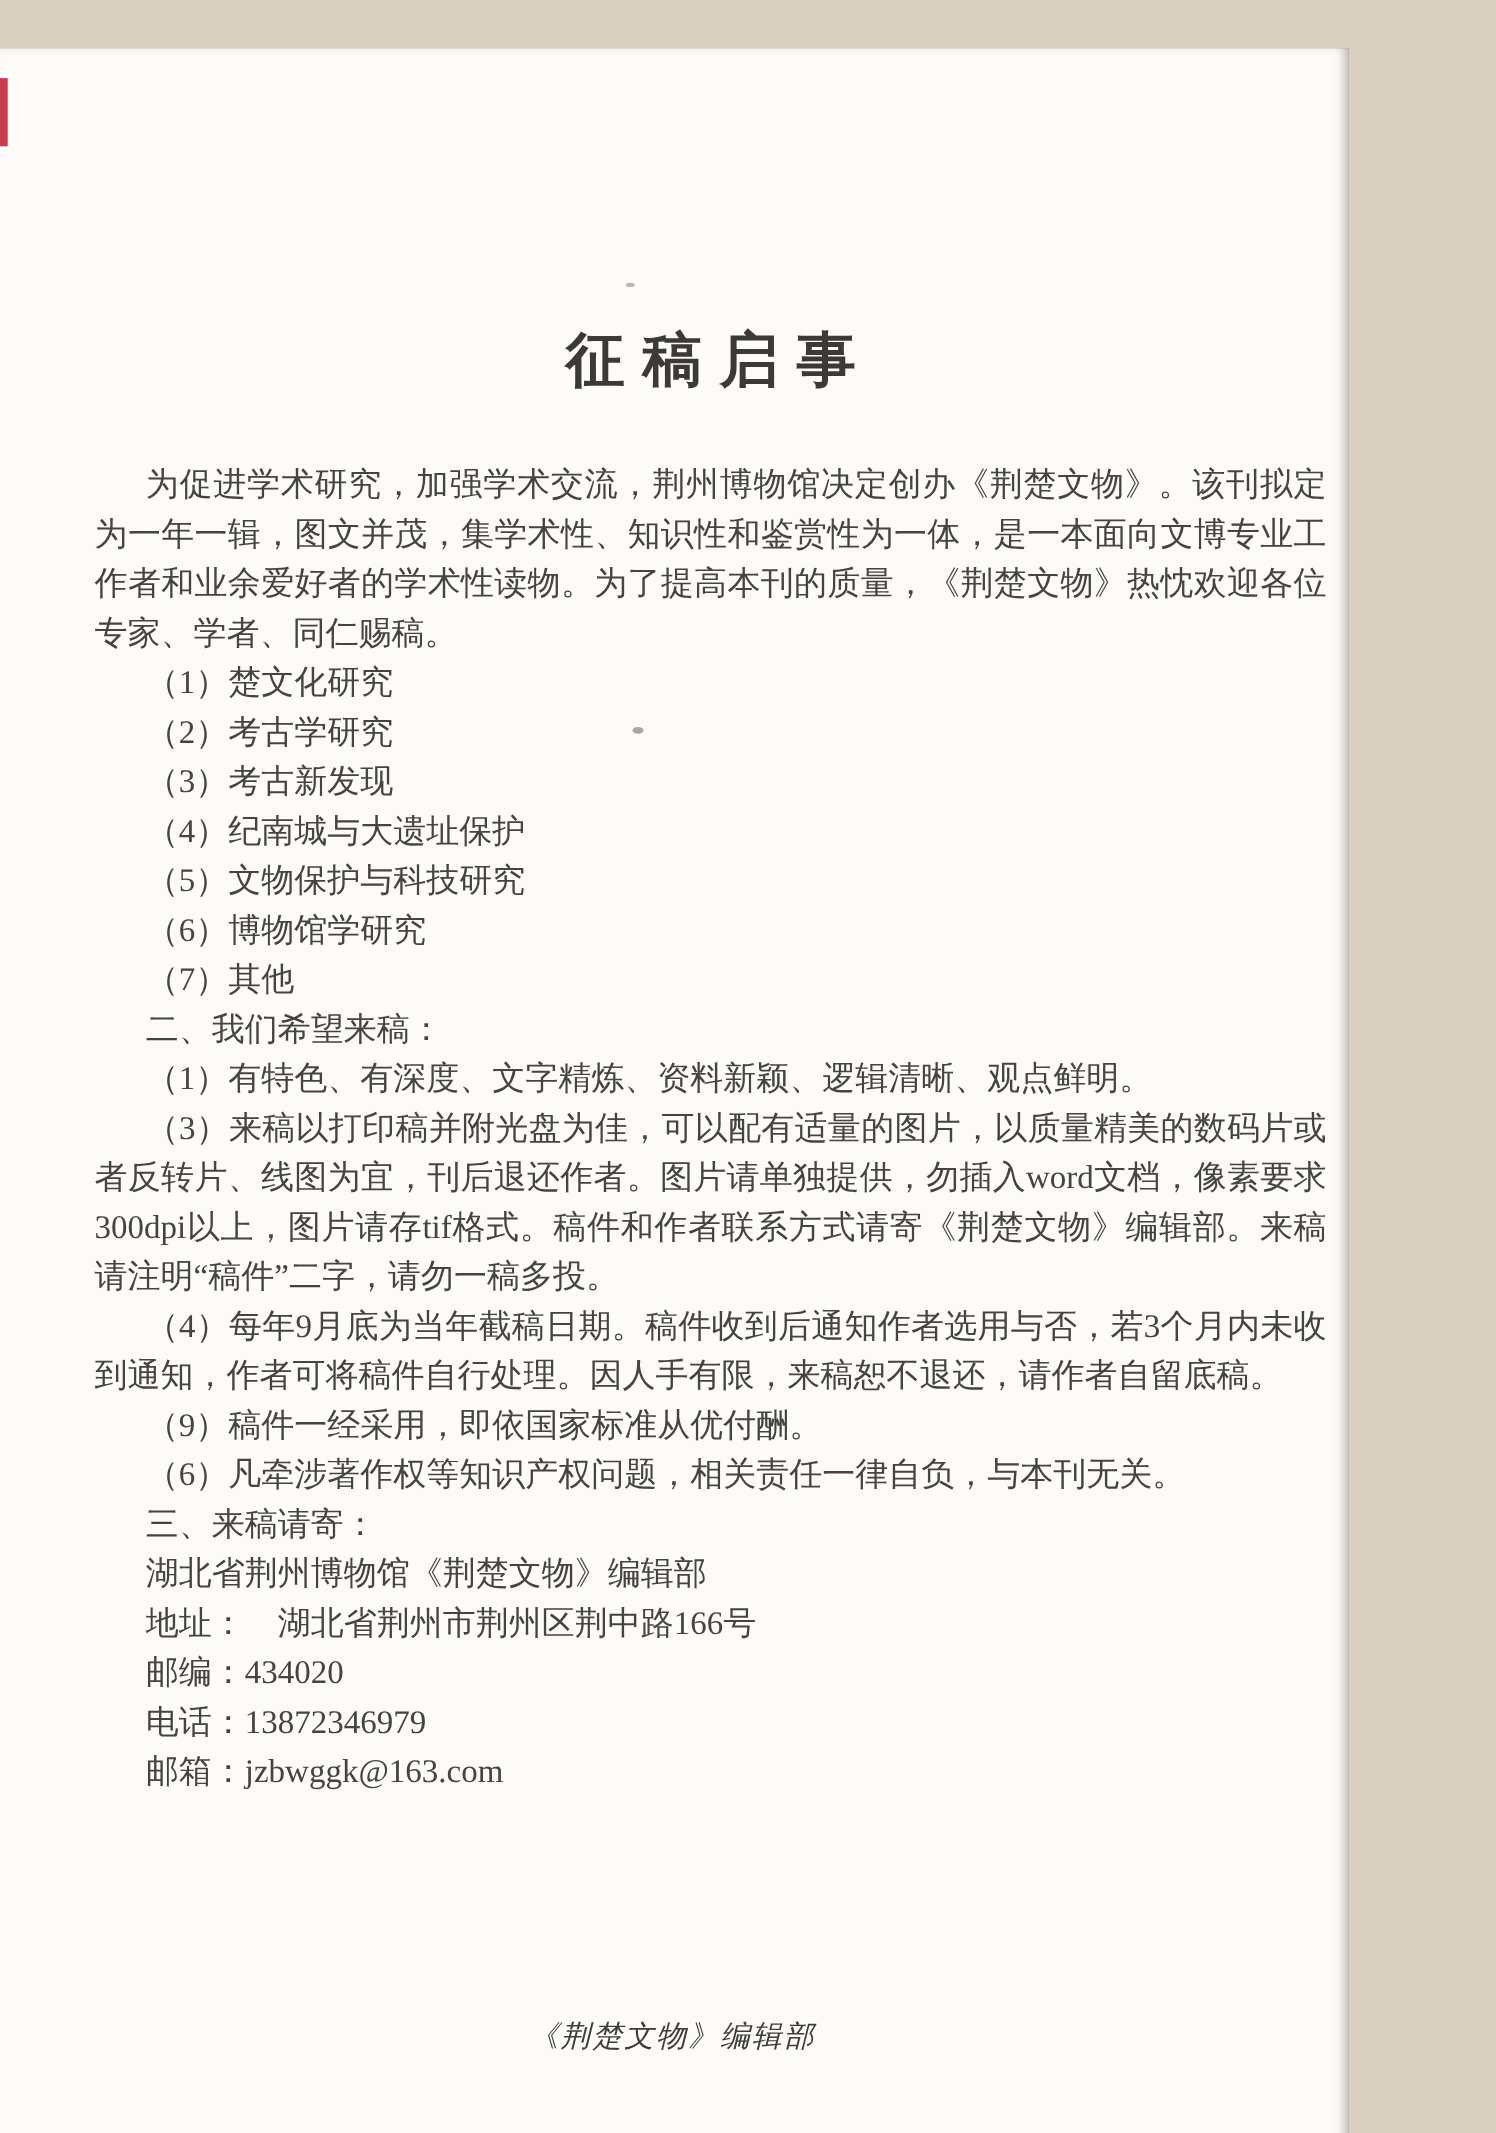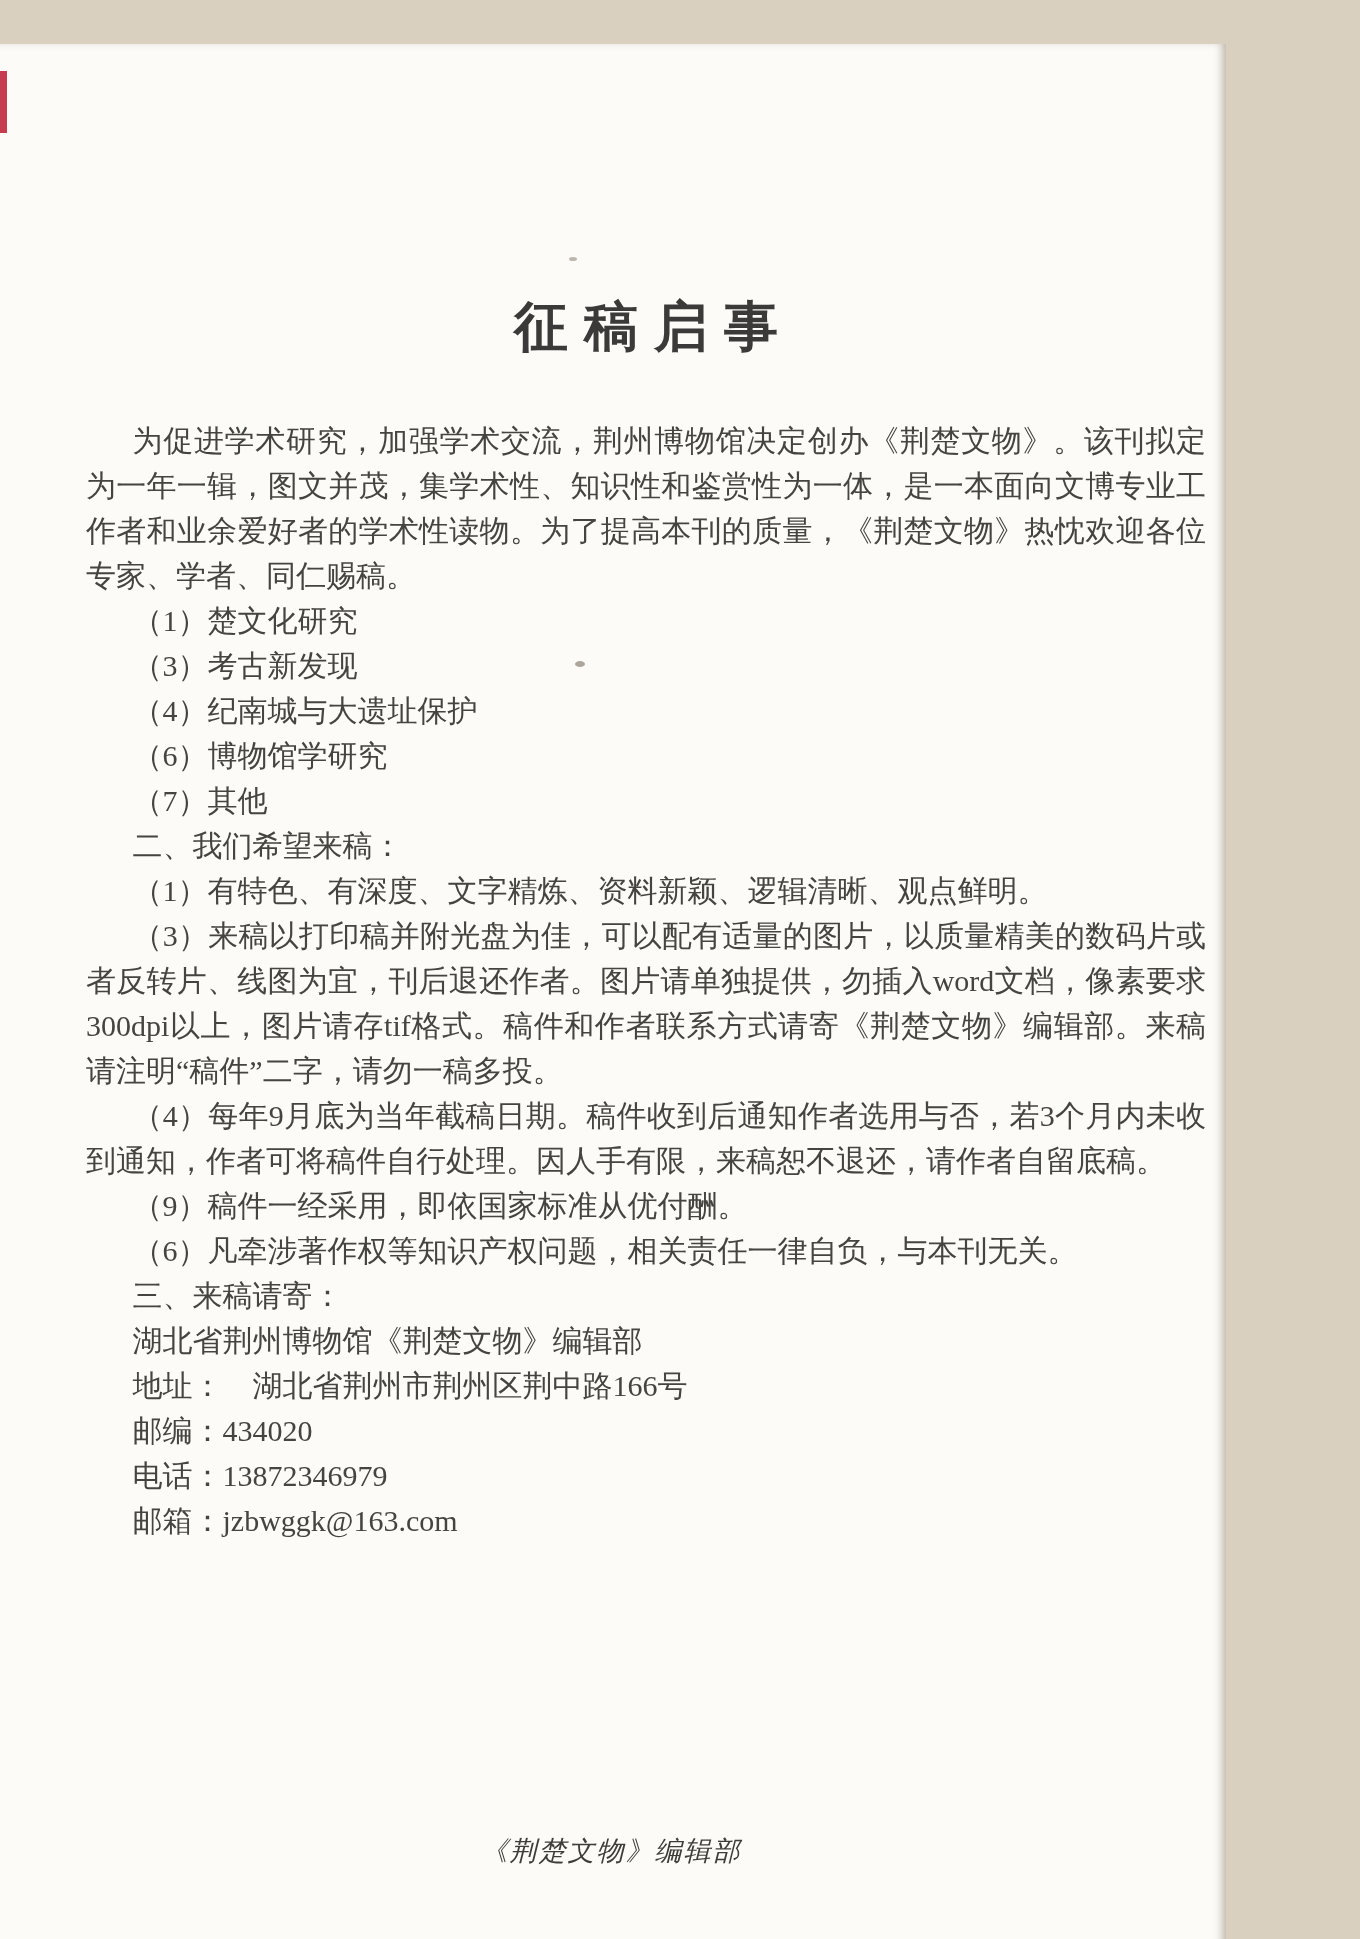--- a/index.html
+++ b/index.html
@@ -85,22 +85,24 @@
 </head>
 <body>
 
 <div class="scan">
   <div class="page">
     <h1 class="title">征稿启事</h1>
 
     <div class="content">
         <p>为促进学术研究，加强学术交流，荆州博物馆决定创办《荆楚文物》。该刊拟定为一年一辑，图文并茂，集学术性、知识性和鉴赏性为一体，是一本面向文博专业工作者和业余爱好者的学术性读物。为了提高本刊的质量，《荆楚文物》热忱欢迎各位专家、学者、同仁赐稿。</p>
         <p>（1）楚文化研究</p>
+        <p>（2）考古学研究</p>
         <p>（3）考古新发现</p>
         <p>（4）纪南城与大遗址保护</p>
+        <p>（5）文物保护与科技研究</p>
         <p>（6）博物馆学研究</p>
         <p>（7）其他</p>
         <p>二、我们希望来稿：</p>
         <p>（1）有特色、有深度、文字精炼、资料新颖、逻辑清晰、观点鲜明。</p>
         <p>（3）来稿以打印稿并附光盘为佳，可以配有适量的图片，以质量精美的数码片或者反转片、线图为宜，刊后退还作者。图片请单独提供，勿插入word文档，像素要求300dpi以上，图片请存tif格式。稿件和作者联系方式请寄《荆楚文物》编辑部。来稿请注明“稿件”二字，请勿一稿多投。</p>
         <p>（4）每年9月底为当年截稿日期。稿件收到后通知作者选用与否，若3个月内未收到通知，作者可将稿件自行处理。因人手有限，来稿恕不退还，请作者自留底稿。</p>
         <p>（9）稿件一经采用，即依国家标准从优付酬。</p>
         <p>（6）凡牵涉著作权等知识产权问题，相关责任一律自负，与本刊无关。</p>
         <p>三、来稿请寄：</p>
         <p>湖北省荆州博物馆《荆楚文物》编辑部</p>

